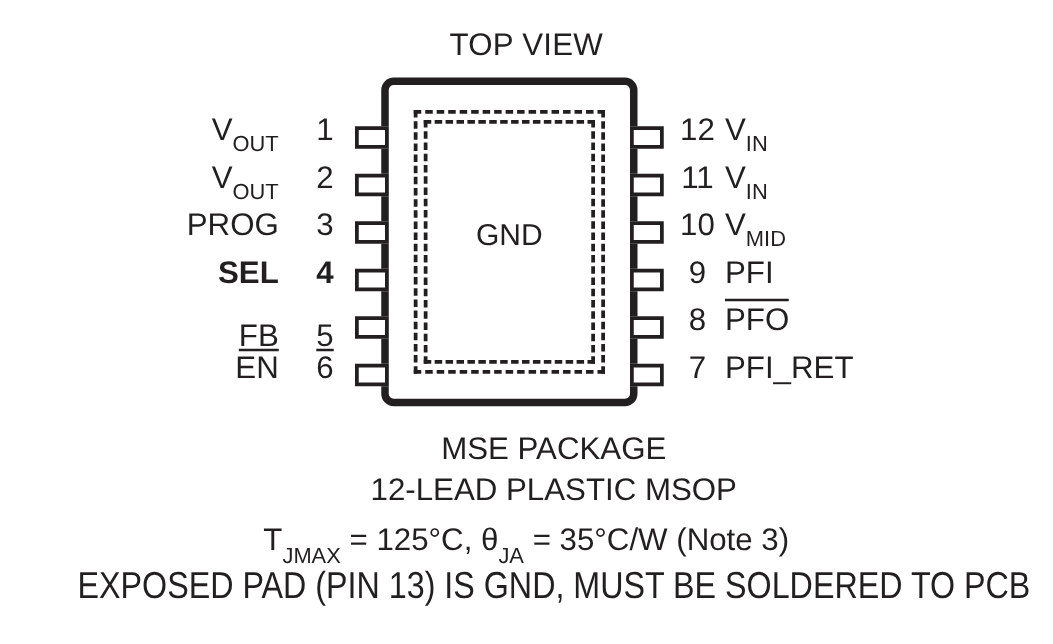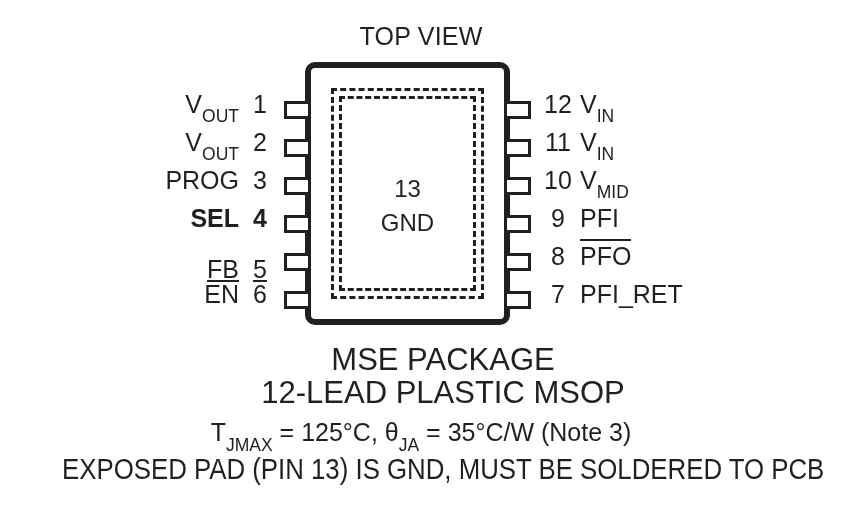--- a/index.html
+++ b/index.html
@@ -75,37 +75,37 @@
     white-space: nowrap;
   }
   .pin-row.left  { right: 565px; justify-content: flex-end; }
   .pin-row.right { left: 540px;  justify-content: flex-start; }
 
   .pin-row .pin-name {
     display: inline-block;
   }
   .pin-row.left  .pin-num { display: inline-block; width: 34px; text-align: center; }
   .pin-row.right .pin-num { display: inline-block; width: 36px; text-align: center; }
-  .pin-row.left  .pin-name { margin-right: 4px; }
+  .pin-row.left  .pin-name { margin-right: 20px; }
   .pin-row.right .pin-name { margin-left: 4px; }
 
   sub {
     font-size: .70em;
     line-height: 0;
     position: relative;
     bottom: -0.20em;
   }
   .ovl { border-top: 2px solid #231f20; padding-top: 1px; margin-top: 48px; }
 
   
   #caption-package {
     position: absolute;
     left: 0; right: 0; top: 343px;
     text-align: center;
-    font-size: 31px;
+    font-size: 25px;
     line-height: 33px;
     margin-left: 44px;
   }
   #caption-thermal {
     position: absolute;
     left: 0; right: 0; top: 418px;
     text-align: center;
     font-size: 25px;
     white-space: nowrap;
   }
@@ -126,21 +126,20 @@
 <body>
 
 <div id="top-view-title">TOP VIEW</div>
 
 <div id="package-body">
 
   <div id="exposed-pad">
     <div class="pad-rect pad-outer"></div>
     <div class="pad-rect pad-inner"></div>
     <div id="pad-label">
-      <div>13</div>
       <div>GND</div>
     </div>
   </div>
 
   <div id="pin-stubs-left">
       <div class="pin-stub left" style="top: 33px;"></div>
       <div class="pin-stub left" style="top: 71px;"></div>
       <div class="pin-stub left" style="top: 109px;"></div>
       <div class="pin-stub left" style="top: 147px;"></div>
       <div class="pin-stub left" style="top: 185px;"></div>

